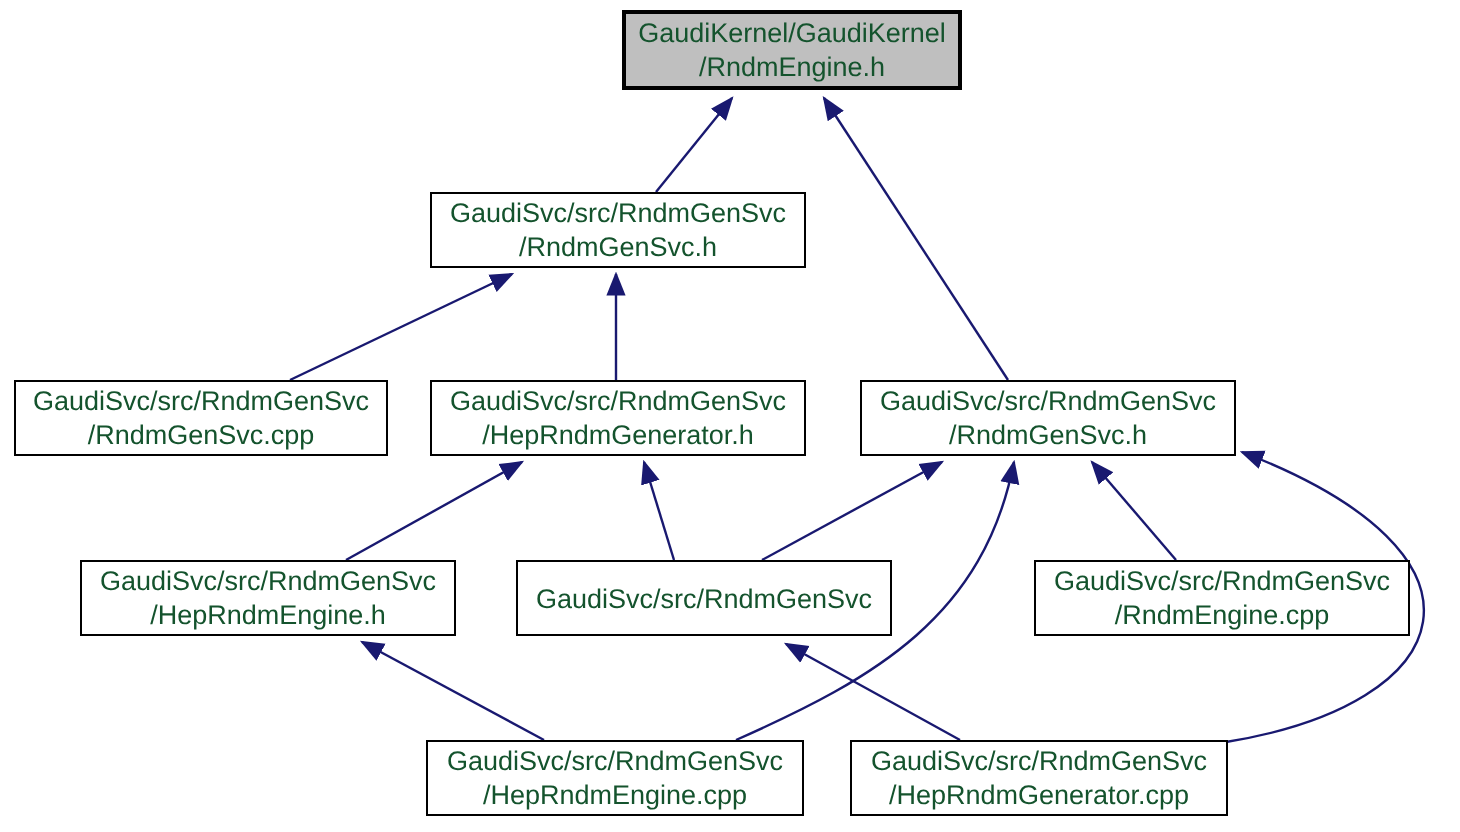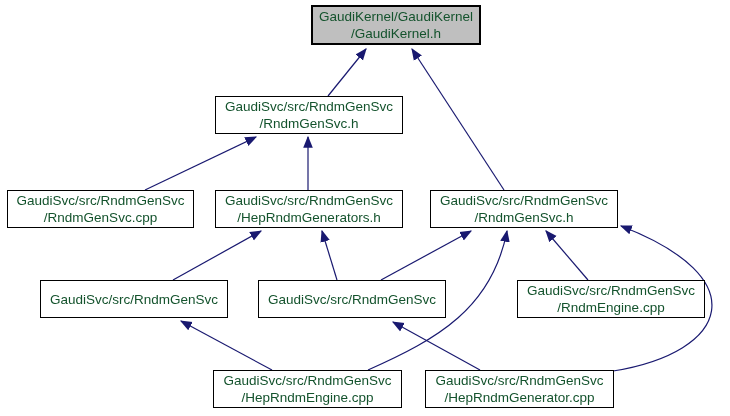--- a/index.html
+++ b/index.html
@@ -62,45 +62,46 @@
     <path class="edge" d="M381,280 L471,231" marker-end="url(#arrow)"></path>
     <path class="edge" d="M588,280 L546,231" marker-end="url(#arrow)"></path>
     <path class="edge" d="M368,370 C438,339 492,308 507,231" marker-end="url(#arrow)"></path>
     <path class="edge" d="M272,370 L181,321" marker-end="url(#arrow)"></path>
     <path class="edge" d="M480,370 L393,322" marker-end="url(#arrow)"></path>
     <path class="edge" d="M613,371 C730,352 756,278 621,226" marker-end="url(#arrow)"></path>
   </svg>
 
   <div class="node highlight" style="left:311px; top:5px; width:170px; height:40px;">
     <span>GaudiKernel/GaudiKernel</span>
-    <span>/GaudiKernel.h</span>
+    <span>/RndmEngine.h</span>
   </div>
 
   <div class="node" style="left:215px; top:96px; width:188px; height:38px;">
     <span>GaudiSvc/src/RndmGenSvc</span>
     <span>/RndmGenSvc.h</span>
   </div>
 
   <div class="node" style="left:7px; top:190px; width:187px; height:38px;">
     <span>GaudiSvc/src/RndmGenSvc</span>
     <span>/RndmGenSvc.cpp</span>
   </div>
 
   <div class="node" style="left:215px; top:190px; width:188px; height:38px;">
     <span>GaudiSvc/src/RndmGenSvc</span>
-    <span>/HepRndmGenerators.h</span>
+    <span>/HepRndmGenerator.h</span>
   </div>
 
   <div class="node" style="left:430px; top:190px; width:188px; height:38px;">
     <span>GaudiSvc/src/RndmGenSvc</span>
     <span>/RndmGenSvc.h</span>
   </div>
 
   <div class="node" style="left:40px; top:280px; width:188px; height:38px;">
     <span>GaudiSvc/src/RndmGenSvc</span>
+    <span>/HepRndmEngine.h</span>
   </div>
 
   <div class="node" style="left:258px; top:280px; width:188px; height:38px;">
     <span>GaudiSvc/src/RndmGenSvc</span>
   </div>
 
   <div class="node" style="left:517px; top:280px; width:188px; height:38px;">
     <span>GaudiSvc/src/RndmGenSvc</span>
     <span>/RndmEngine.cpp</span>
   </div>

